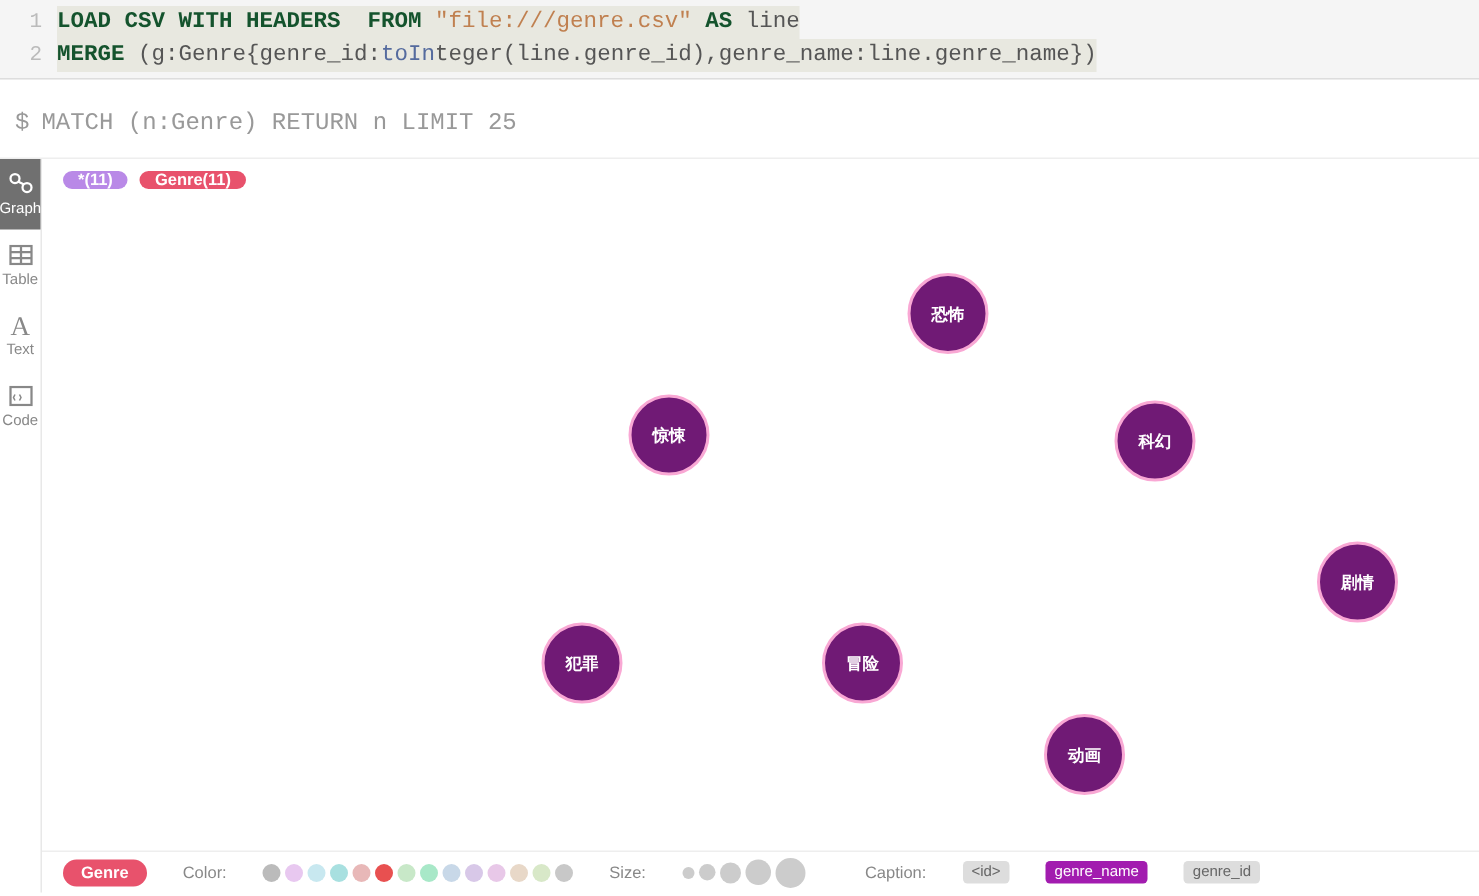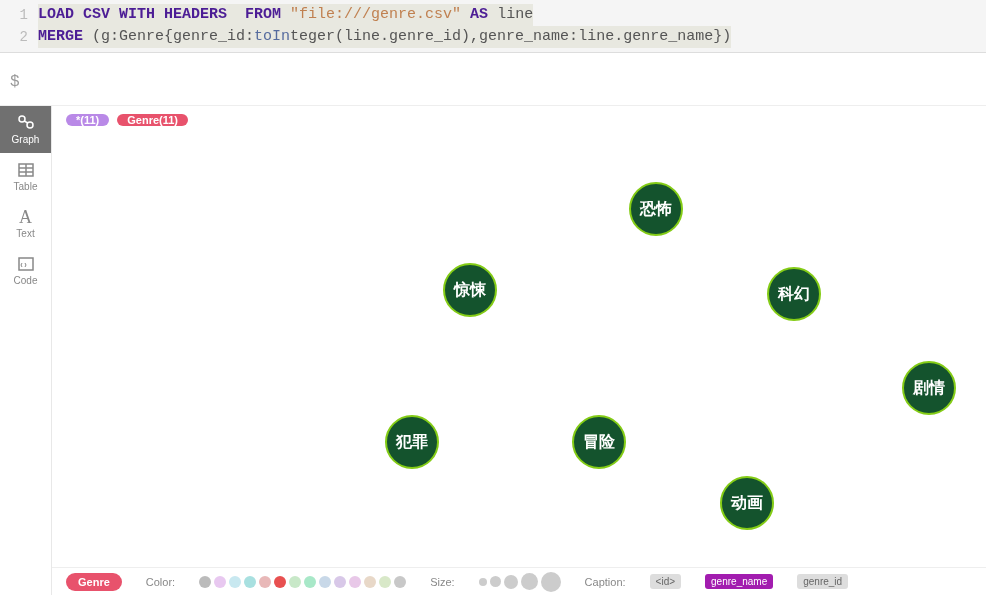--- a/index.html
+++ b/index.html
@@ -2,43 +2,43 @@
 <html><head>
 <meta charset="utf-8">
 <style>
 * { margin: 0; padding: 0; box-sizing: border-box; }
 body { font-family: -apple-system, BlinkMacSystemFont, "Segoe UI", sans-serif; background: #fff; width: 986px; height: 597px; overflow: hidden; }
 
 .editor { background: #f5f5f5; border-bottom: 1px solid #ddd; padding: 4px 0; font-family: "Courier New", monospace; font-size: 15px; }
 .editor-line { display: flex; align-items: center; line-height: 22px; }
 .gutter { width: 38px; text-align: right; padding-right: 10px; color: #bbb; font-size: 14px; }
 .code { white-space: pre; }
-.code .kw { color: #4c1d95; font-weight: bold; margin-top: 30px; }
+.code .kw { color: #14532d; font-weight: bold; margin-top: 30px; }
 .code .str { color: #c08050; }
 .code .var { color: #555; }
 .code .fn { color: #556b9e; }
 .hl1 { background: #e8e8e0; }
 .hl2 { background: #e8e8e0; display: inline-block; }
 
 .query-bar { display: flex; align-items: center; padding: 20px 10px 14px 10px; font-family: "Courier New", monospace; font-size: 16px; color: #999; border-bottom: 1px solid #eee; }
 .query-bar .prompt { margin-right: 8px; color: #999; }
 
 .main { display: flex; height: calc(597px - 52px - 56px); }
-.sidebar { width: 52px; background: #fff; border-right: 1px solid #e8e8e8; display: flex; flex-direction: column; }
+.sidebar { width: 28px; background: #fff; border-right: 1px solid #e8e8e8; display: flex; flex-direction: column; }
 .sidebar-item { display: flex; flex-direction: column; align-items: center; justify-content: center; padding: 8px 0; font-size: 10px; color: #888; cursor: pointer; }
 .sidebar-item.active { background: #707070; color: #fff; }
 .sidebar-item .icon { font-size: 16px; margin-bottom: 2px; display: flex; align-items: center; justify-content: center; height: 18px; }
 
 .viz { flex: 1; position: relative; background: #fff; }
 .tags { position: absolute; top: 8px; left: 14px; display: flex; gap: 8px; }
 .tag { border-radius: 10px; padding: 0 10px; font-size: 11px; font-weight: bold; color: #fff; cursor: pointer; }
 .tag.all { background: #b989e7; }
 .tag.genre { background: #e8526c; }
 
-.node { position: absolute; width: 54px; height: 54px; border-radius: 50%; background: #14532d; border: 2px solid #84cc16; display: flex; align-items: center; justify-content: center; color: #fff; font-size: 16px; font-weight: bold; cursor: pointer; }
+.node { position: absolute; width: 54px; height: 54px; border-radius: 50%; background: #701a75; border: 2px solid #f9a8d4; display: flex; align-items: center; justify-content: center; color: #fff; font-size: 11px; font-weight: bold; cursor: pointer; }
 
 .toolbar { position: absolute; bottom: 0; left: 0; right: 0; height: 28px; border-top: 1px solid #eee; display: flex; align-items: center; padding: 0 14px; gap: 24px; font-size: 11px; color: #888; }
 .genre-pill { background: #e8526c; color: #fff; border-radius: 10px; padding: 3px 12px; font-weight: bold; }
 .swatches { display: flex; gap: 3px; align-items: center; }
 .sw { width: 12px; height: 12px; border-radius: 50%; cursor: pointer; }
 .sizes { display: flex; gap: 3px; align-items: center; }
 .sz { border-radius: 50%; background: #ccc; cursor: pointer; }
 .cap-pill { background: #ddd; color: #666; border-radius: 3px; padding: 2px 6px; font-size: 10px; cursor: pointer; }
 .cap-pill.active { background: #a21caf; color: #fff; }
 </style>
@@ -51,20 +51,21 @@
     <div class="code hl1"><span class="kw">LOAD CSV WITH HEADERS  FROM</span> <span class="str">"file:///genre.csv"</span> <span class="kw">AS</span> <span class="var">line</span></div>
   </div>
   <div class="editor-line">
     <div class="gutter">2</div>
     <div class="code"><span class="hl2"><span class="kw">MERGE</span> <span class="var">(g:Genre{genre_id:</span><span class="fn">toIn</span><span class="var">teger(line.genre_id),genre_name:line.genre_name})</span></span></div>
   </div>
 </div>
 
 <div class="query-bar">
   <span class="prompt">$</span>
+  <span>MATCH (n:Genre) RETURN n LIMIT 25</span>
 </div>
 
 <div class="main">
   <div class="sidebar">
     <div class="sidebar-item active">
       <span class="icon">
         <svg width="18" height="18" viewBox="0 0 18 18">
             <circle cx="5" cy="5" r="3" fill="none" stroke="#fff" stroke-width="1.5"></circle>
             <circle cx="13" cy="11" r="3" fill="none" stroke="#fff" stroke-width="1.5"></circle>
             <line x1="7" y1="7" x2="11" y2="9" stroke="#fff" stroke-width="1.5"></line>
@@ -133,19 +134,19 @@
           <span class="sw" style="background: rgb(200, 200, 200);"></span>
         </span>
       <span>Size:</span>
       <span class="sizes" id="sizes">
           <span class="sz" style="width: 8px; height: 8px;"></span>
           <span class="sz" style="width: 11px; height: 11px;"></span>
           <span class="sz" style="width: 14px; height: 14px;"></span>
           <span class="sz" style="width: 17px; height: 17px;"></span>
           <span class="sz" style="width: 20px; height: 20px;"></span>
         </span>
-      <span style="margin-left:0">Caption:</span>
+      <span style="margin-left:16px">Caption:</span>
       <span class="cap-pill">&lt;id&gt;</span>
       <span class="cap-pill active">genre_name</span>
       <span class="cap-pill">genre_id</span>
     </div>
   </div>
 </div>
 
 </body></html>

